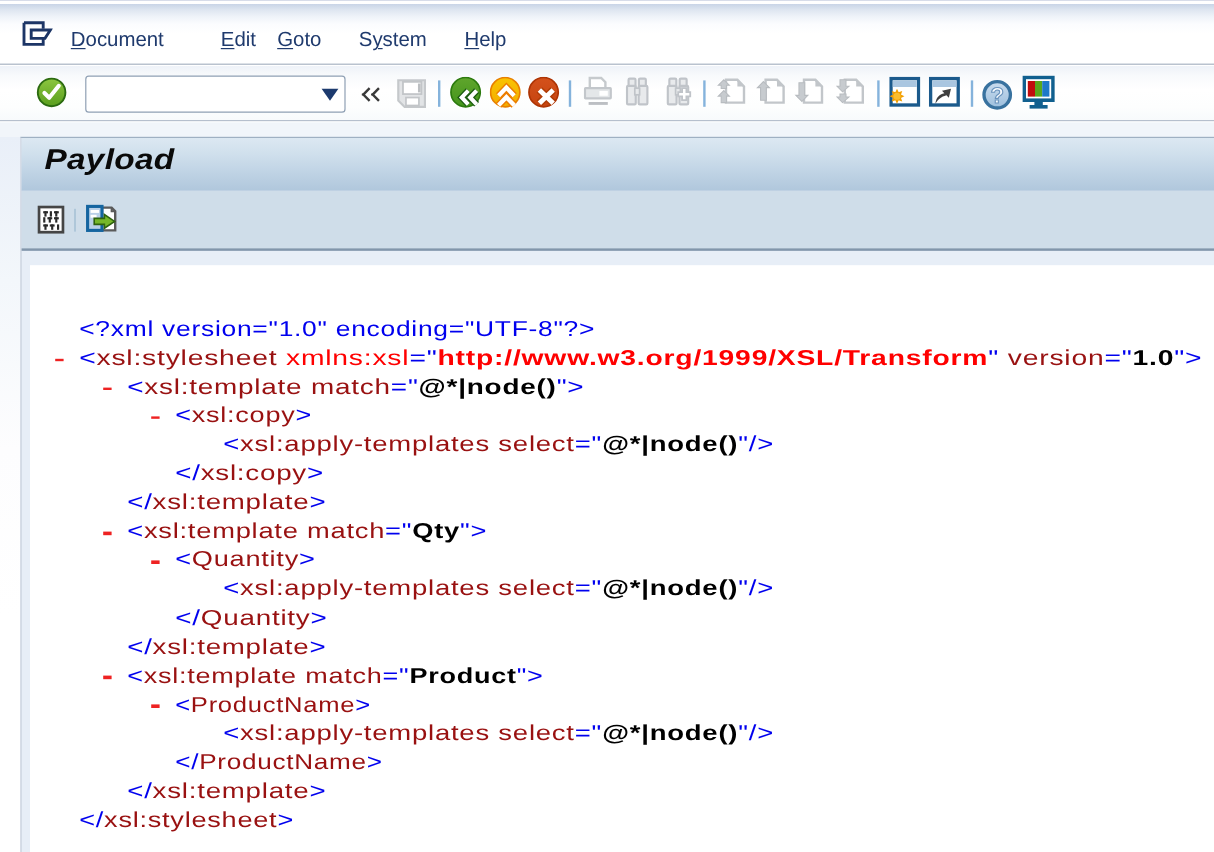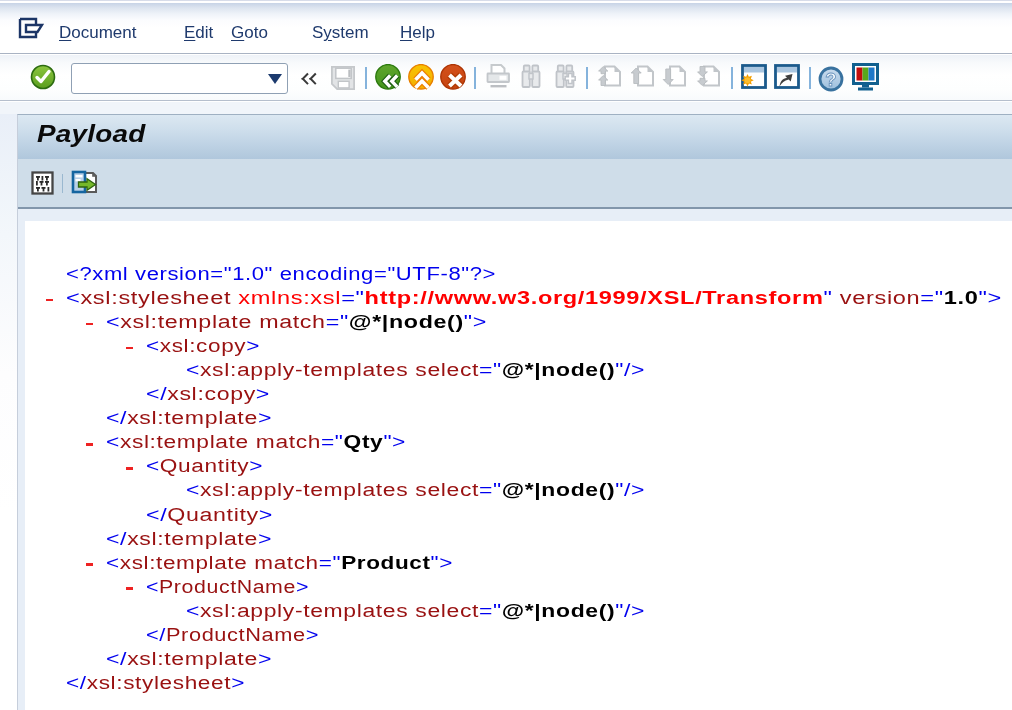--- a/index.html
+++ b/index.html
@@ -56,22 +56,22 @@
 <body>
 
 <div id="menubar" class="abs"></div>
 <svg class="abs" style="left:18px;top:17px" width="26" height="22" viewBox="0 0 26 22">
   <path d="M2 2 h16 v5 M18 15 v5 H2 V2" fill="none" stroke="#1c3566" stroke-width="2.4"></path>
   <path d="M8 8 h16 l-4.5 7 H8 z" fill="#ffffff" stroke="#1c3566" stroke-width="2.4"></path>
 </svg>
 <span class="menuitem" style="left:59px"><u>D</u>ocument</span>
 <span class="menuitem" style="left:184px"><u>E</u>dit</span>
 <span class="menuitem" style="left:231px"><u>G</u>oto</span>
-<span class="menuitem" style="left:312px">S<u>y</u>stem</span>
-<span class="menuitem" style="left:400px"><u>H</u>elp</span>
+<span class="menuitem" style="left:299px">S<u>y</u>stem</span>
+<span class="menuitem" style="left:387px"><u>H</u>elp</span>
 
 <div id="toolbar" class="abs"></div>
 
 <svg class="abs" style="left:30px;top:64px" width="26" height="26" viewBox="0 0 26 26">
   <defs>
       <linearGradient id="gch" x1="0" y1="0" x2="0" y2="1">
     <stop offset="0" stop-color="#8cc63f"></stop>
         <stop offset="1" stop-color="#5a9e1e"></stop>
       </linearGradient>
     </defs>

